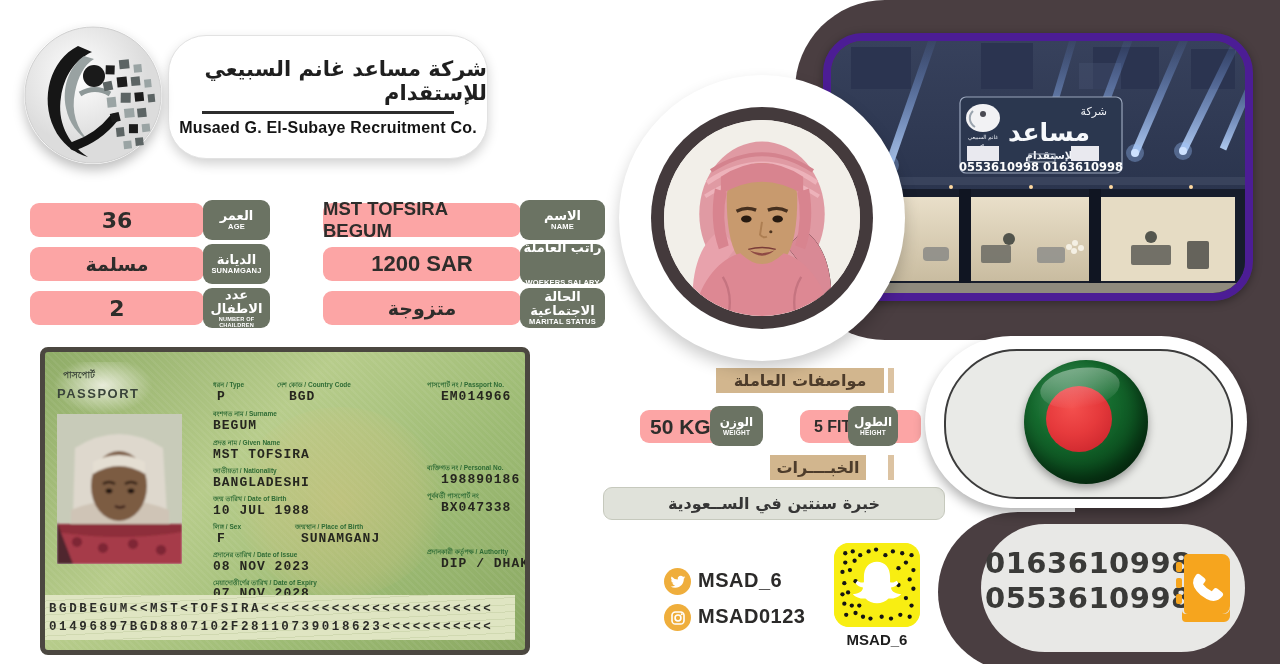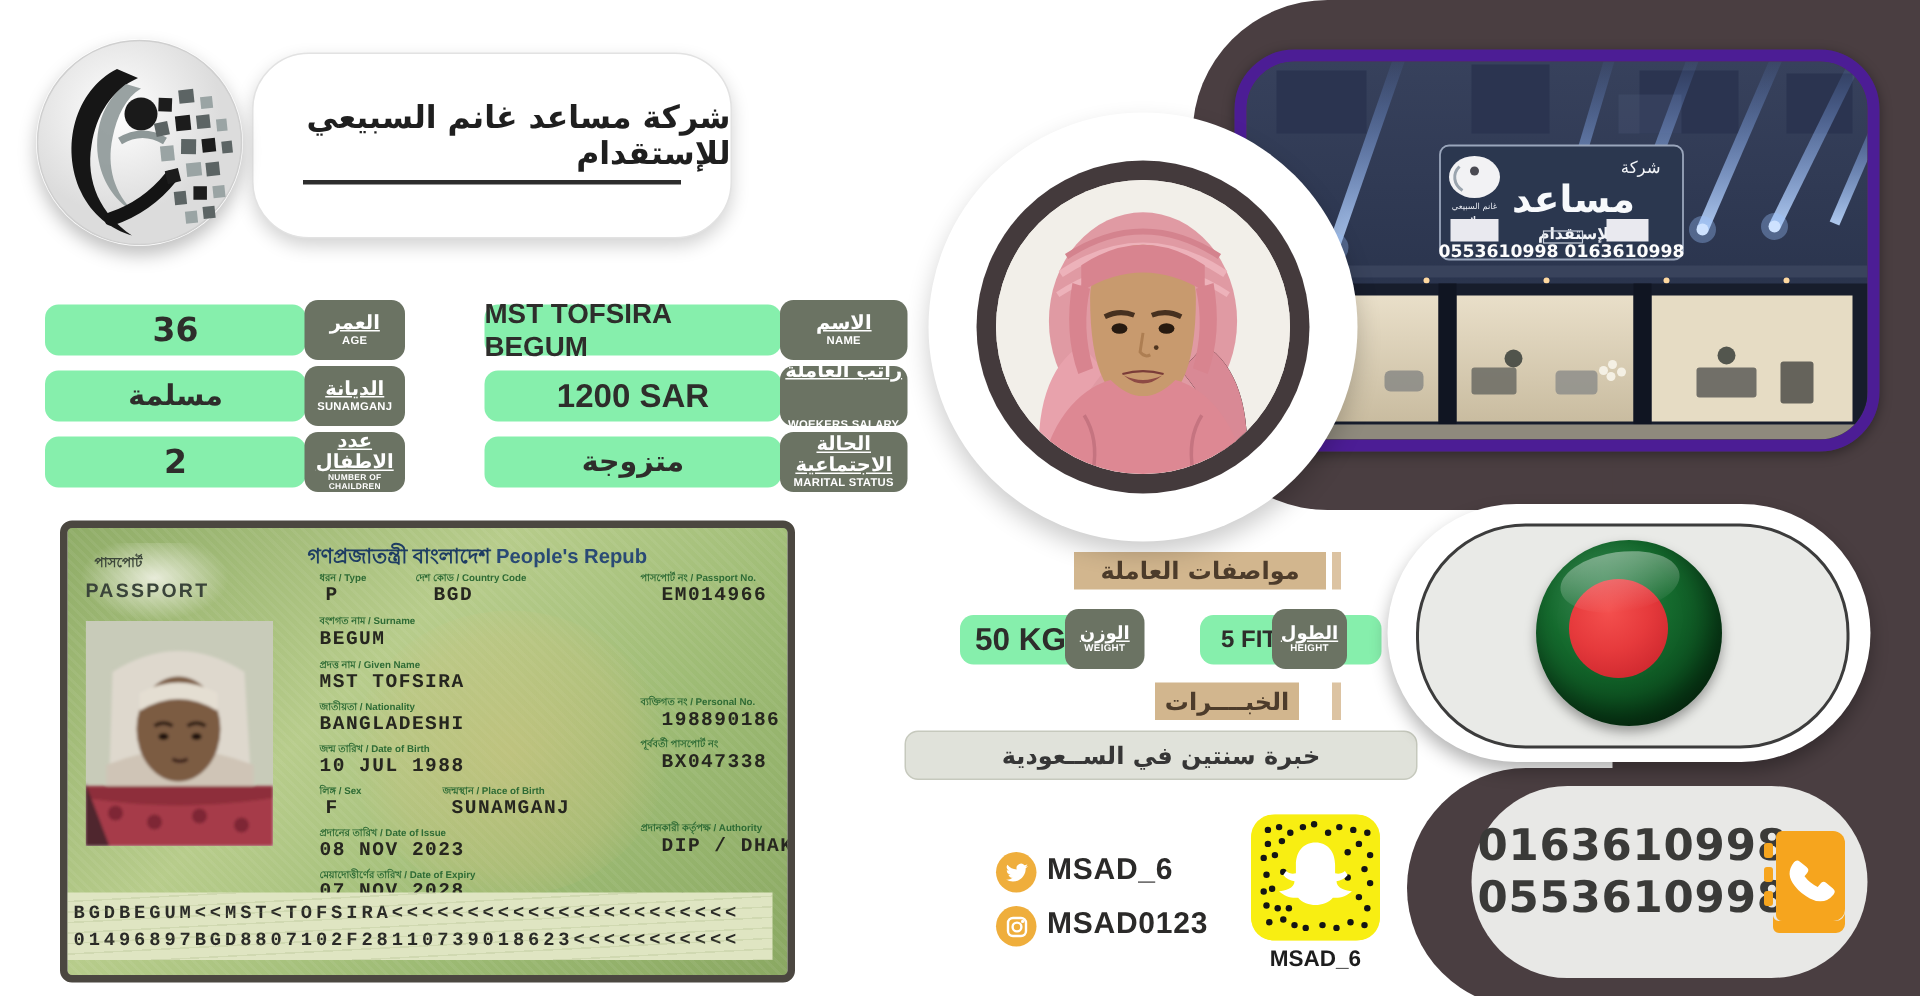--- a/index.html
+++ b/index.html
@@ -18,25 +18,25 @@
   
   #logo-pill{left:168px;top:35px;width:318px;height:122px;background:#fff;border:1px solid #e2e2e2;
     border-radius:38px;box-shadow:0 5px 12px rgba(0,0,0,.18);display:flex;flex-direction:column;
     align-items:center;justify-content:center;z-index:3;}
   #logo-pill .t-ar{font-size:21px;font-weight:bold;color:#1f1f1f;}
   #logo-pill .rule{width:252px;height:3px;background:#2d2d2d;margin:6px 0 5px;}
   #logo-pill .t-en{font-size:16px;font-weight:bold;color:#141414;letter-spacing:.2px;}
   #logo-circle{left:24px;top:26px;width:138px;height:138px;z-index:4;border-radius:50%;
     box-shadow:0 6px 12px rgba(0,0,0,.25);}
   
-  .vpill{position:absolute;background:#86efac;border-radius:9px;display:flex;align-items:center;
+  .vpill{position:absolute;background:#fca5a5;border-radius:9px;display:flex;align-items:center;
     justify-content:center;font-weight:bold;color:#2e2d2b;}
   .badge{position:absolute;background:#6b7363;color:#fff;border-radius:9px;display:flex;
     flex-direction:column;align-items:center;justify-content:center;text-align:center;line-height:1.1;}
-  .badge .b-ar{font-family:"DejaVu Sans",sans-serif;direction:rtl;font-size:13px;font-weight:bold;text-decoration:underline;}
+  .badge .b-ar{font-family:"DejaVu Sans",sans-serif;direction:rtl;font-size:13px;font-weight:bold;}
   .badge .b-en{font-size:7.5px;letter-spacing:.2px;font-weight:bold;}
   .badge.sm .b-ar{font-size:12px;}
   .badge.sm .b-en{font-size:6.5px;}
   
   .tan-band{position:absolute;background:#d2b68e;color:#4d3c2b;font-weight:bold;display:flex;
     align-items:center;justify-content:center;}
   .tan-stripe{position:absolute;background:#dcc3a2;}
   #exp-pill{left:603px;top:487px;width:340px;height:31px;background:#e0e2da;border:1px solid #c6c9bd;
     border-radius:9px;display:flex;align-items:center;justify-content:center;font-weight:bold;
     font-size:16px;color:#363636;}
@@ -221,20 +221,21 @@
       <rect x="103" y="99" width="9" height="9" fill="#1c1c1c" transform="rotate(6 107 103)"></rect>
       <rect x="116" y="100" width="8" height="8" fill="#9aa4a4"></rect>
       <rect x="96" y="115" width="8" height="8" fill="#9aa4a4"></rect>
       <rect x="108" y="113" width="8" height="8" fill="#5c6464"></rect>
     </g>
   </svg>
 </div>
 <div class="abs" id="logo-pill">
   <div class="t-ar ar">شركة مساعد غانم السبيعي للإستقدام</div>
   <div class="rule"></div>
+  <div class="t-en">Musaed G. El-Subaye Recruitment Co.</div>
 </div>
 
 <div class="vpill ar" style="left:30px;top:203px;width:174px;height:34px;font-size:22px;">36</div>
 <div class="badge" style="left:203px;top:200px;width:67px;height:40px;">
   <span class="b-ar">العمر</span>
   <span class="b-en">AGE</span>
 </div>
 <div class="vpill ar" style="left:30px;top:247px;width:174px;height:34px;font-size:19px;">مسلمة</div>
 <div class="badge" style="left:203px;top:244px;width:67px;height:40px;">
   <span class="b-ar">الديانة</span>
@@ -395,21 +396,20 @@
   </svg>
 </div>
 <div class="abs" id="snap-caption">MSAD_6</div>
 
 <div class="abs" id="passport">
   <div class="tex"></div>
   <div class="seal"></div>
   <div id="p-flower"></div>
   <div id="p-pass-bn">পাসপোর্ট</div>
   <div id="p-pass-en">PASSPORT</div>
-  <div id="p-header"><span>গণপ্রজাতন্ত্রী বাংলাদেশ</span><span style="color:#2a4a75;"> People's Repub</span></div>
 
   <div class="p-label" style="left:168px;top:28px;">ধরন / Type</div>
   <div class="p-label" style="left:232px;top:28px;">দেশ কোড / Country Code</div>
   <div class="p-label" style="left:382px;top:28px;">পাসপোর্ট নং / Passport No.</div>
   <div class="p-val" style="left:172px;top:37px;">P</div>
   <div class="p-val" style="left:244px;top:37px;">BGD</div>
   <div class="p-val" style="left:396px;top:37px;">EM014966</div>
 
   <div class="p-label" style="left:168px;top:57px;">বংশগত নাম / Surname</div>
   <div class="p-val" style="left:168px;top:66px;">BEGUM</div>

